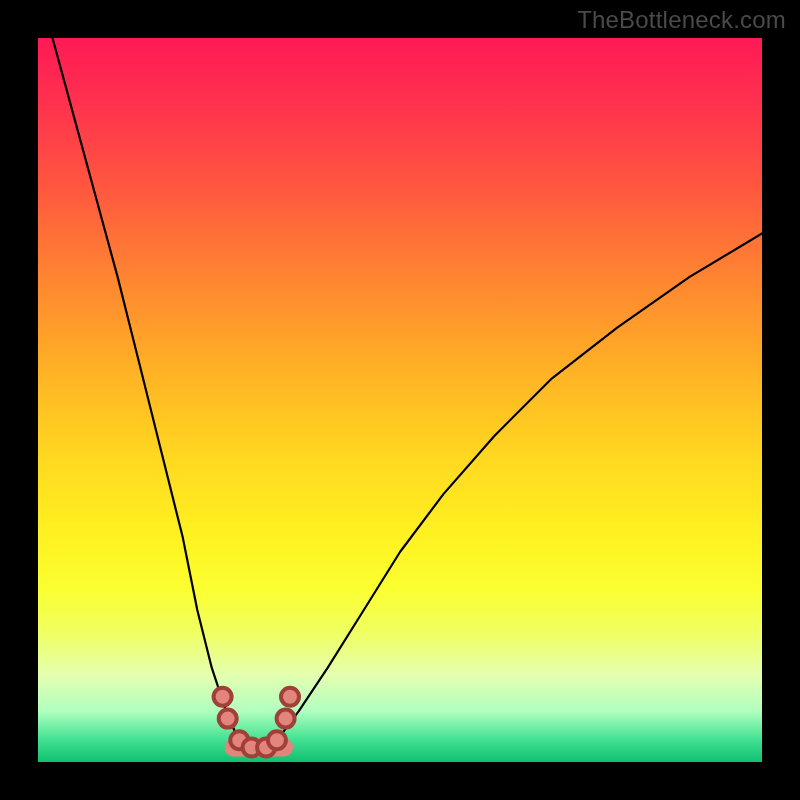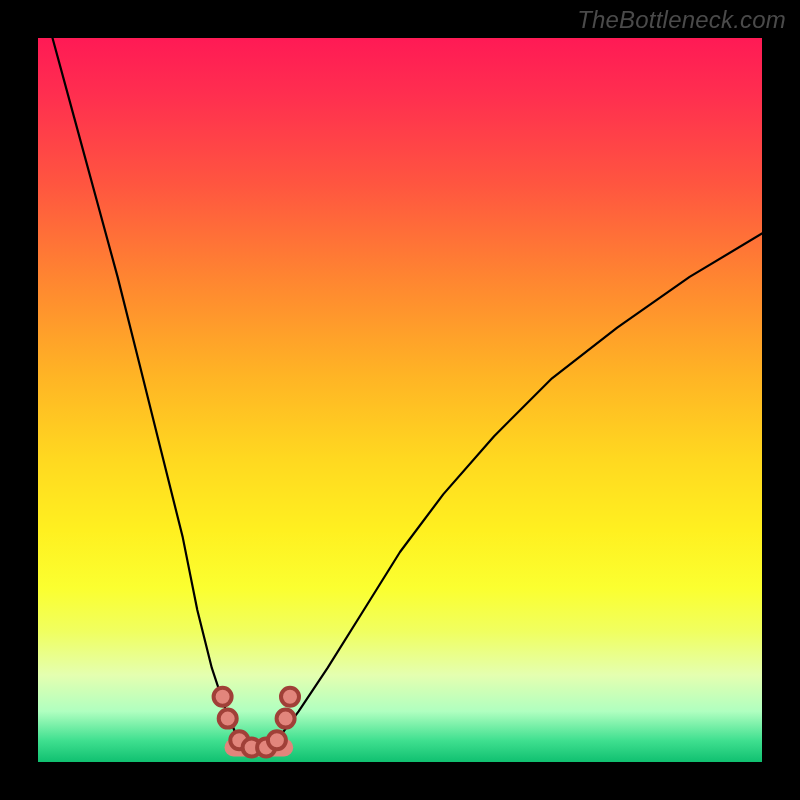--- a/index.html
+++ b/index.html
@@ -10,21 +10,20 @@
     background: #000;
     overflow: hidden;
   }
   .outer {
     position: absolute;
     left: 0;
     top: 0;
     width: 800px;
     height: 697px;
     background: #000;
-    font-style: italic;
   }
   .plot-region {
     position: absolute;
     left: 38px;
     top: 38px;
     width: 724px;
     height: 724px;
     overflow: hidden;
   }
   .gradient-bg {

